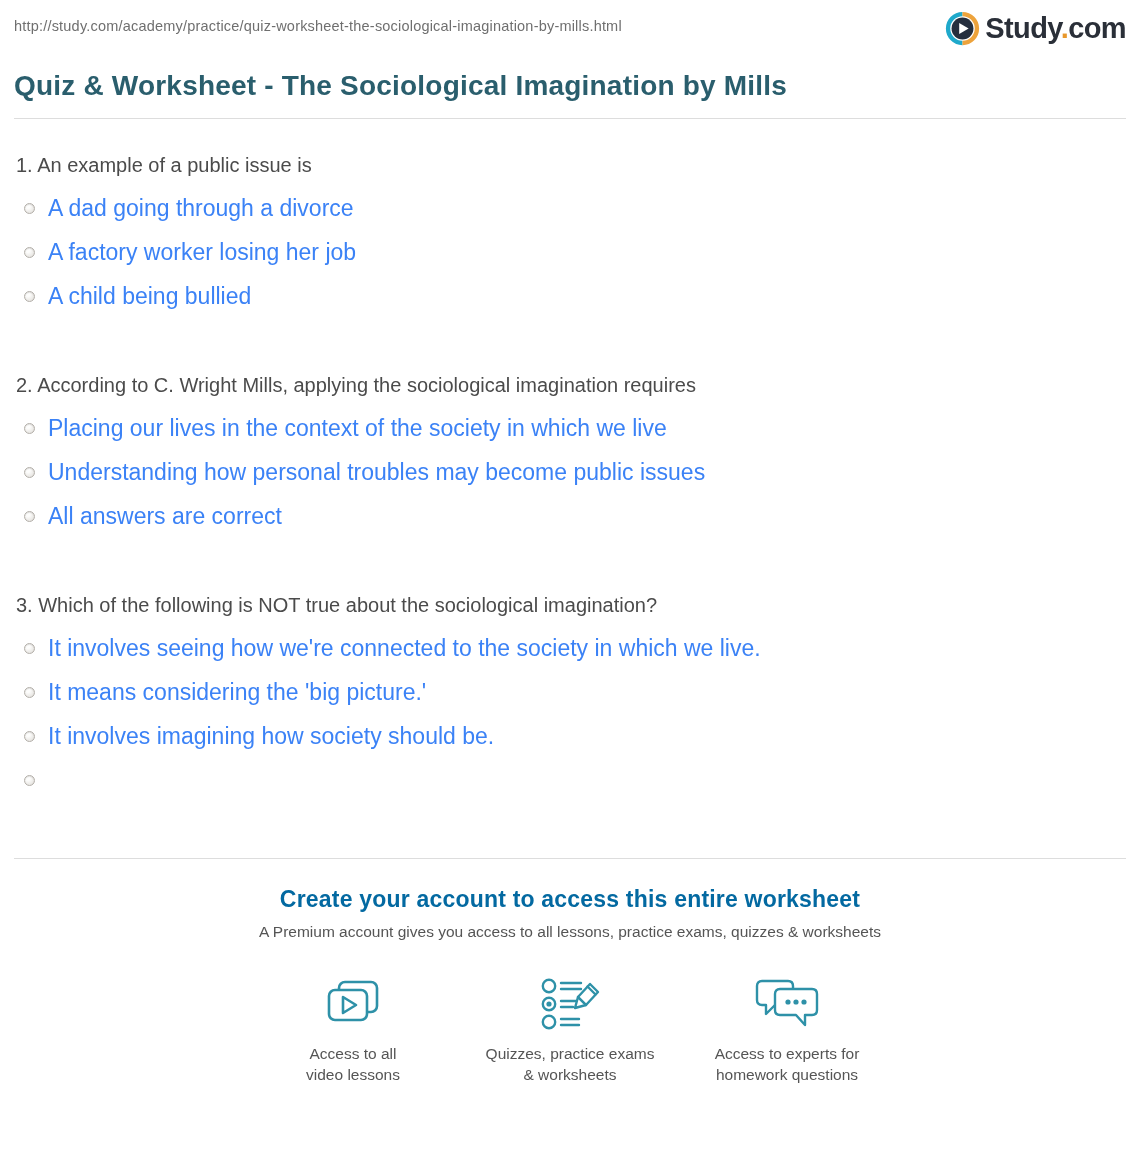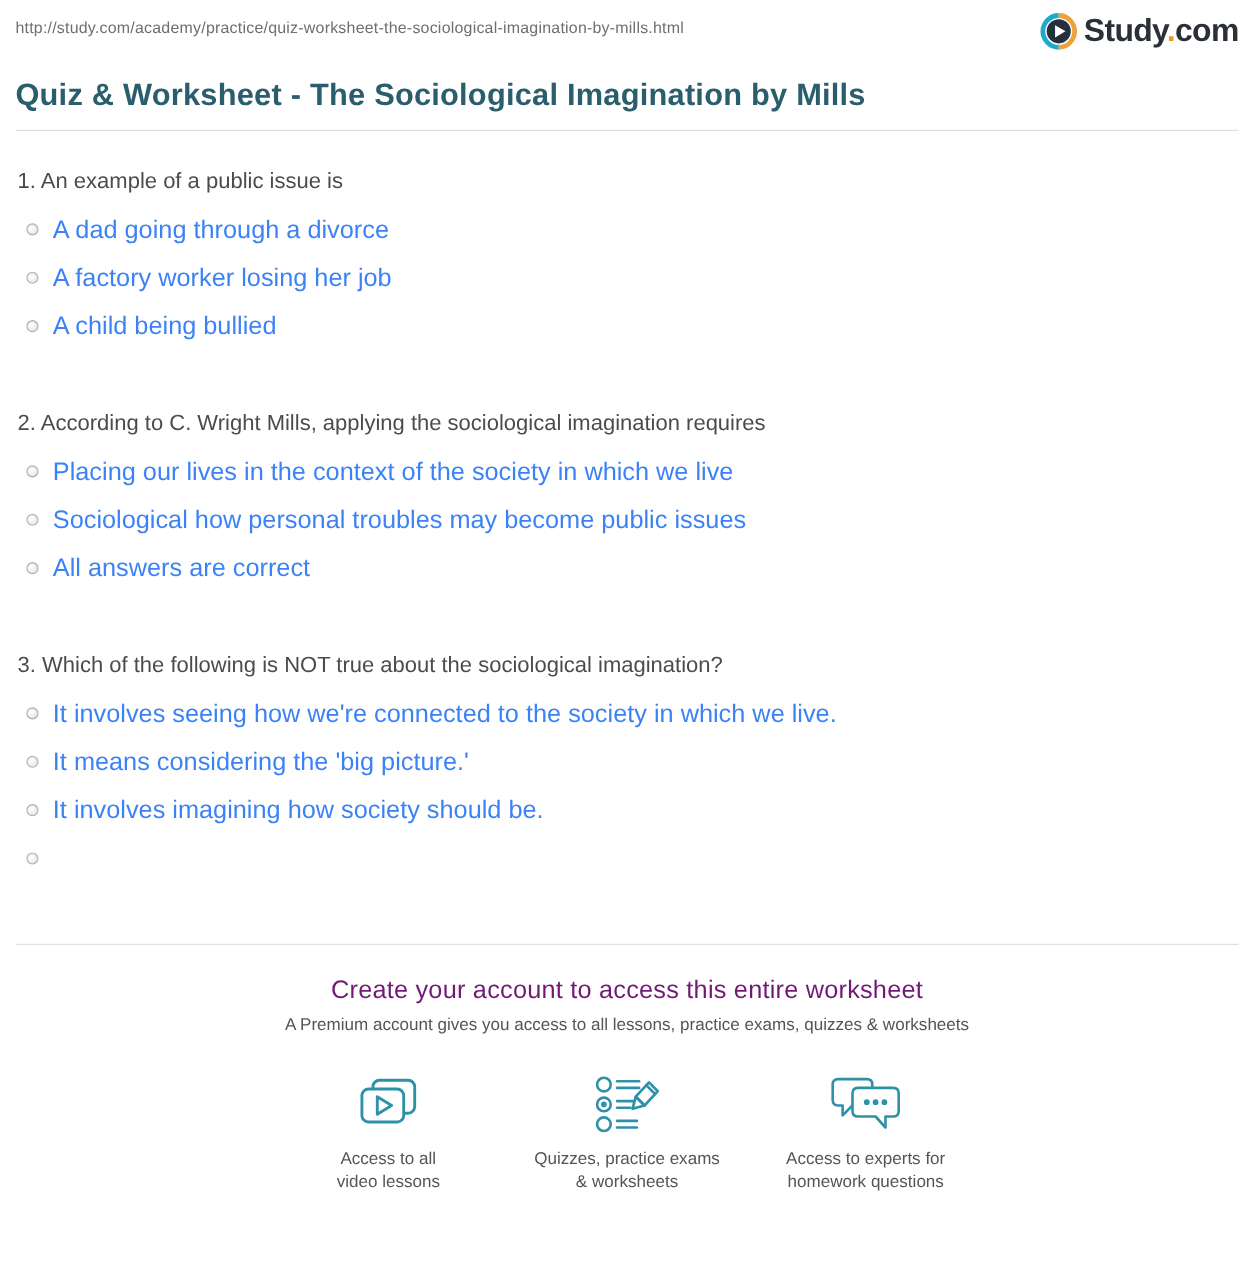--- a/index.html
+++ b/index.html
@@ -69,22 +69,22 @@
     cursor: pointer;
   }
   .option-label { font-size: 23px; color: #3b82f6; }
 
   .section-rule { margin-top: 50px; }
 
   
   .cta { text-align: center; }
   .cta-title {
     font-size: 23px;
-    font-weight: 400;
-    color: #701a75;
+    font-weight: 700;
+    color: #0369a1;
     margin: 27px 0 10px 0;
     letter-spacing: 0.2px;
   }
   .cta-subtitle { font-size: 15.5px; color: #555555; margin: 0; }
 
   .features {
     display: flex;
     justify-content: center;
     margin-top: 35px;
   }
@@ -132,21 +132,21 @@
   </div>
 
   <div class="question">
     <h2 class="q-heading">2. According to C. Wright Mills, applying the sociological imagination requires</h2>
     <div class="option">
       <span class="radio"></span>
       <span class="option-label">Placing our lives in the context of the society in which we live</span>
     </div>
     <div class="option">
       <span class="radio"></span>
-      <span class="option-label">Sociological how personal troubles may become public issues</span>
+      <span class="option-label">Understanding how personal troubles may become public issues</span>
     </div>
     <div class="option">
       <span class="radio"></span>
       <span class="option-label">All answers are correct</span>
     </div>
   </div>
 
   <div class="question">
     <h2 class="q-heading">3. Which of the following is NOT true about the sociological imagination?</h2>
     <div class="option">

